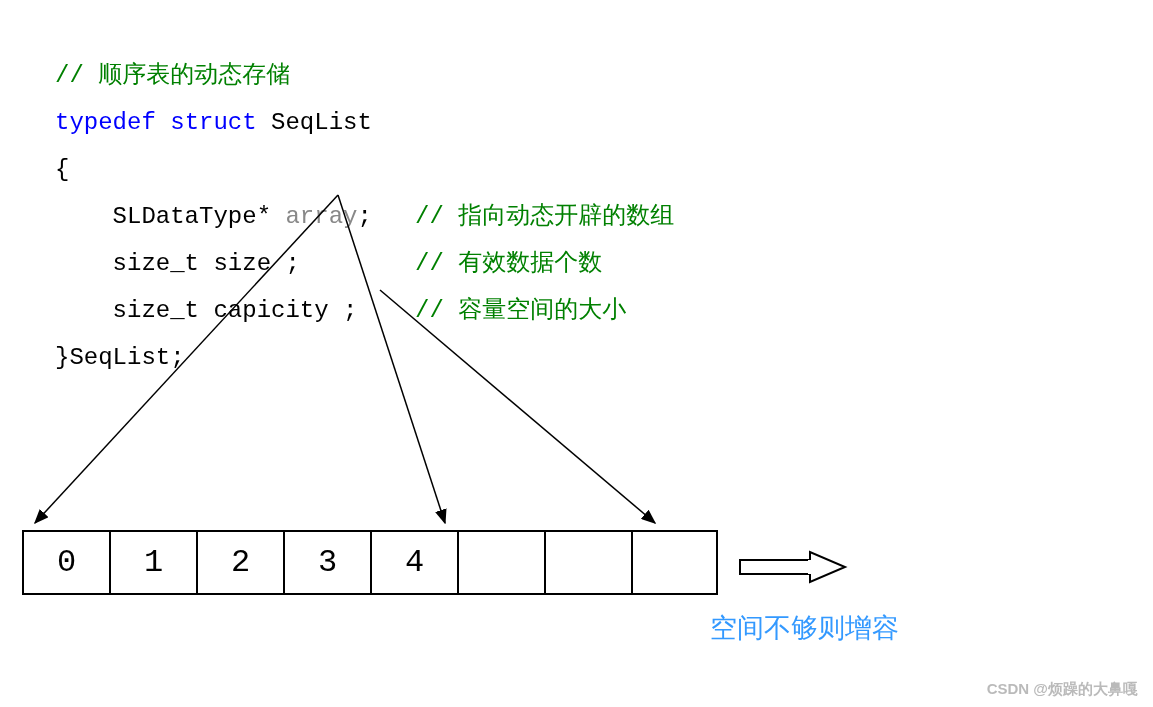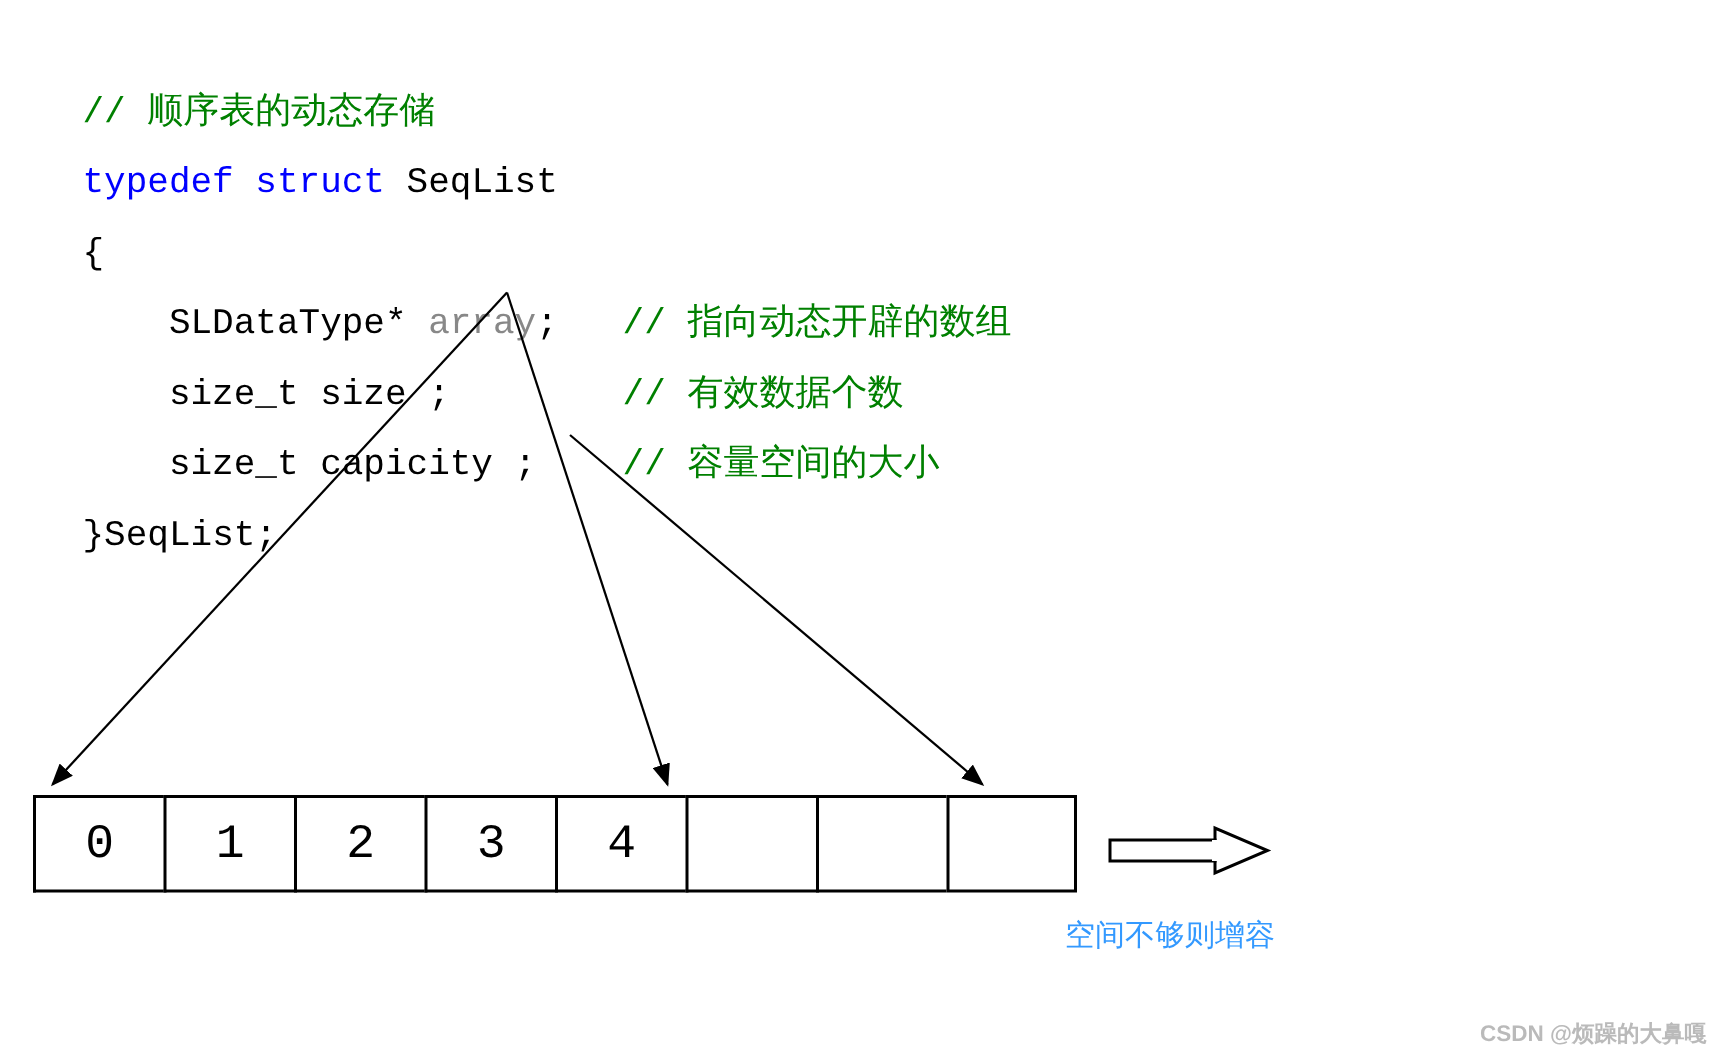--- a/index.html
+++ b/index.html
@@ -49,21 +49,21 @@
     .arrow-right {
       position: absolute;
       left: 735px;
       top: 548px;
     }
     
     .caption {
       position: absolute;
       left: 710px;
       top: 610px;
-      font-size: 20px;
+      font-size: 27px;
       color: #3399ff;
     }
     
     .watermark {
       position: absolute;
       right: 15px;
       bottom: 8px;
       font-size: 15px;
       color: rgba(140,140,140,0.6);
       font-family: "Microsoft YaHei", sans-serif;

